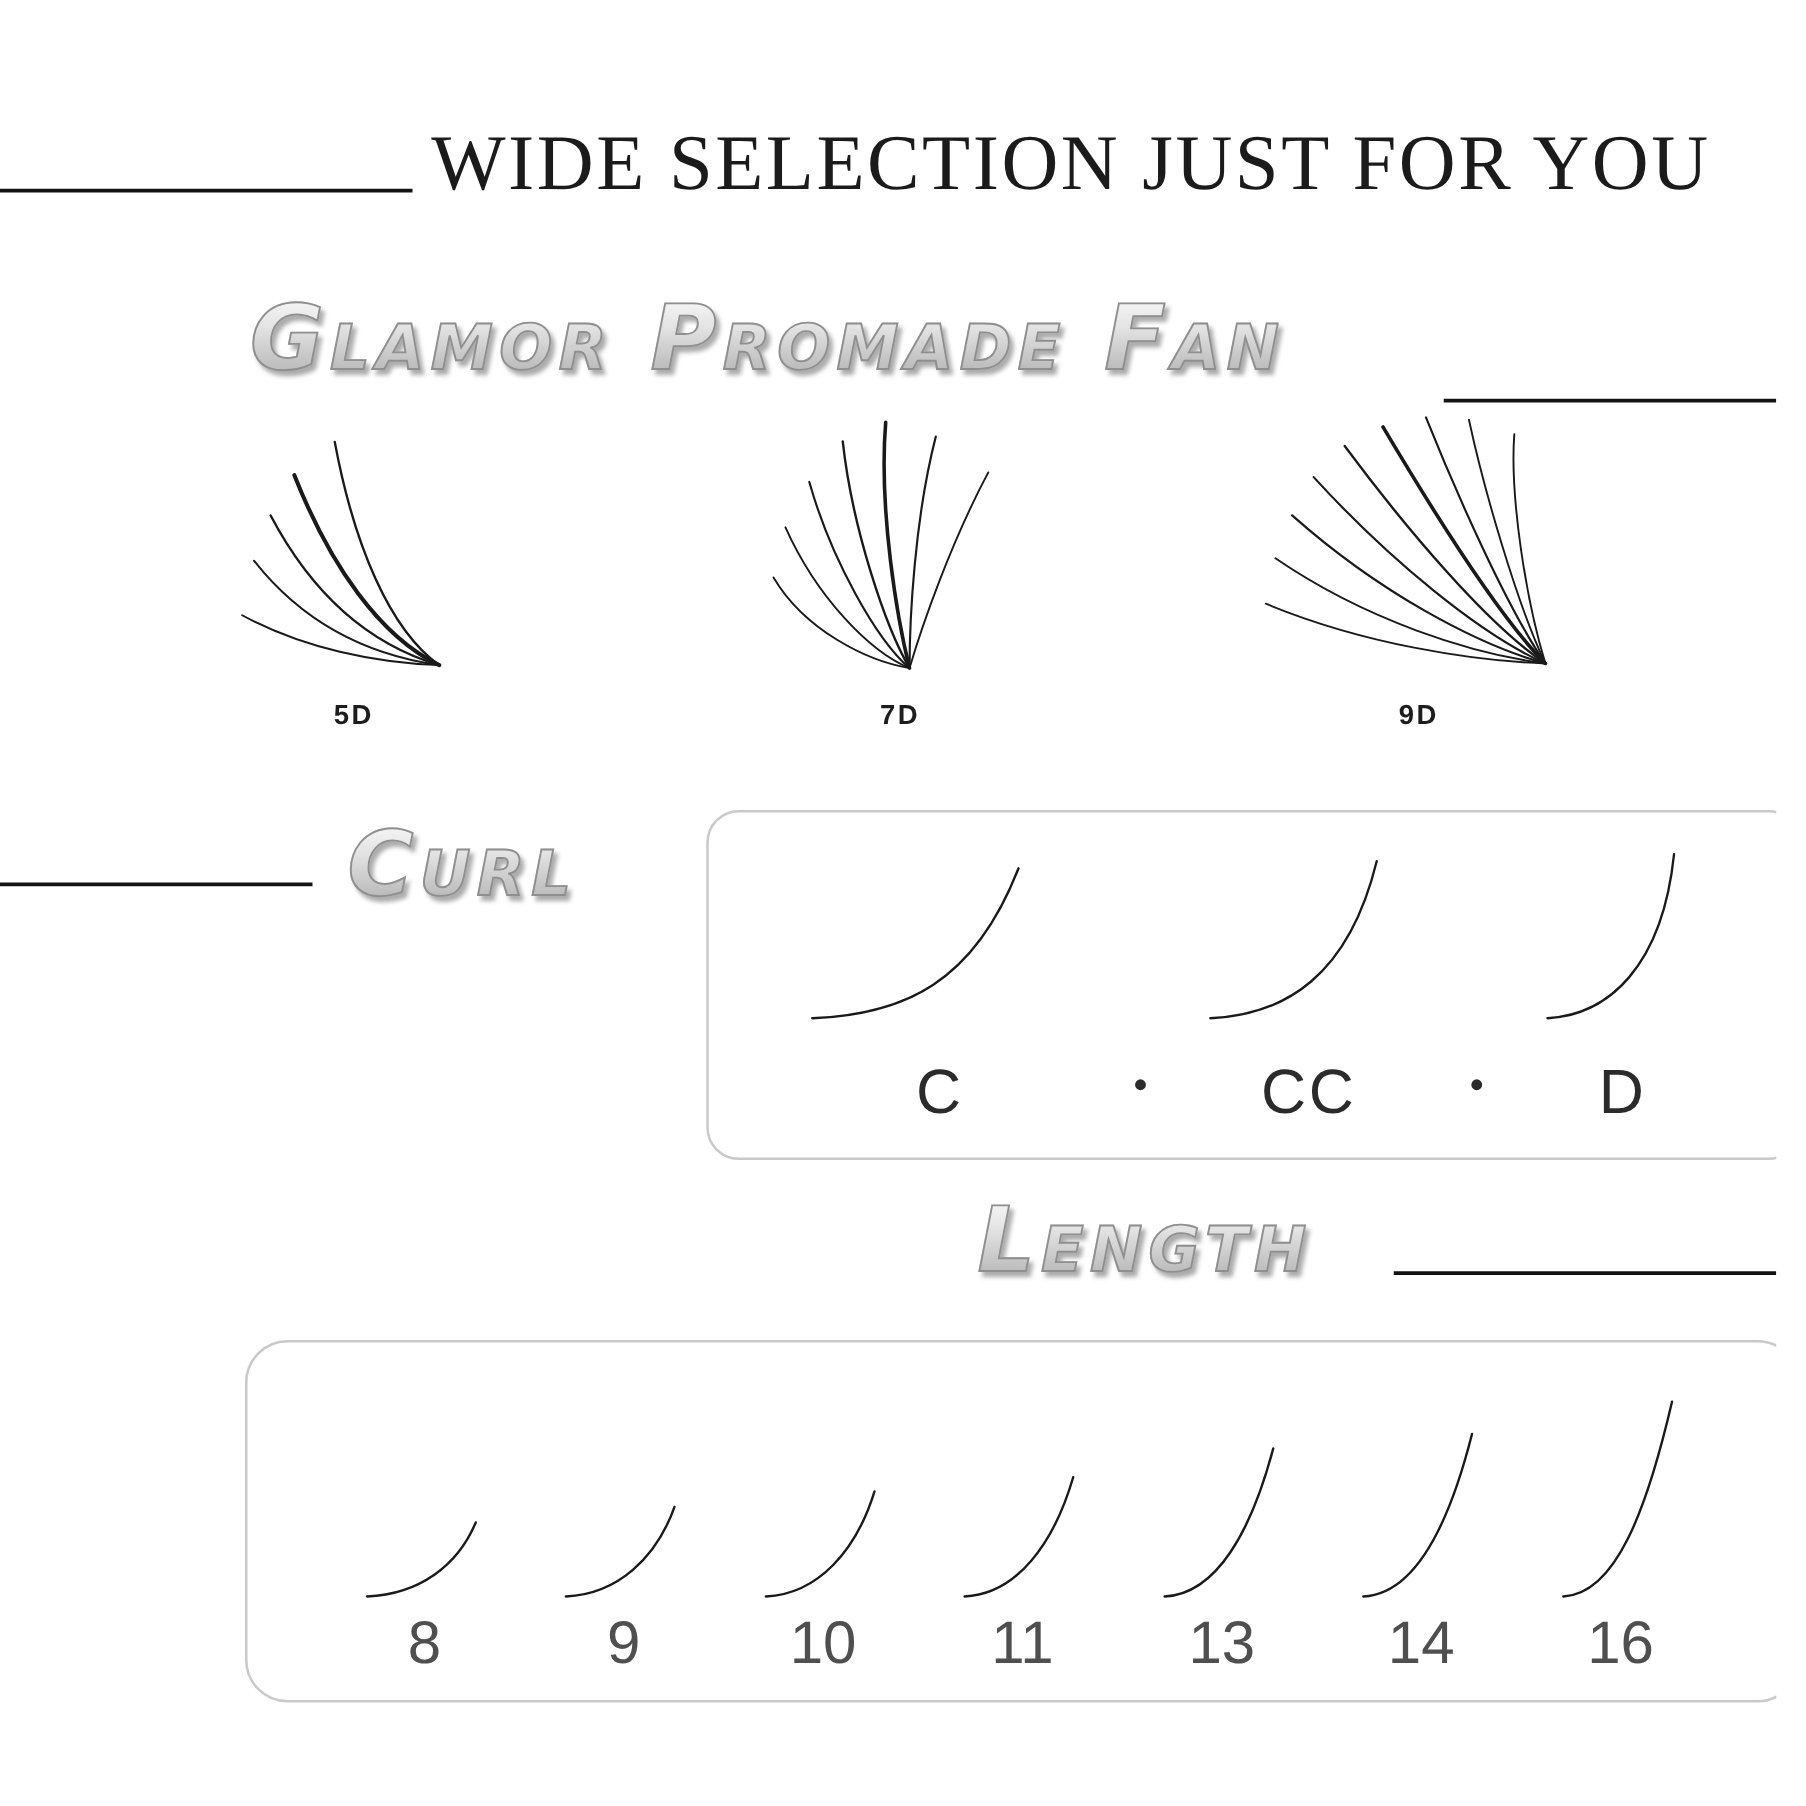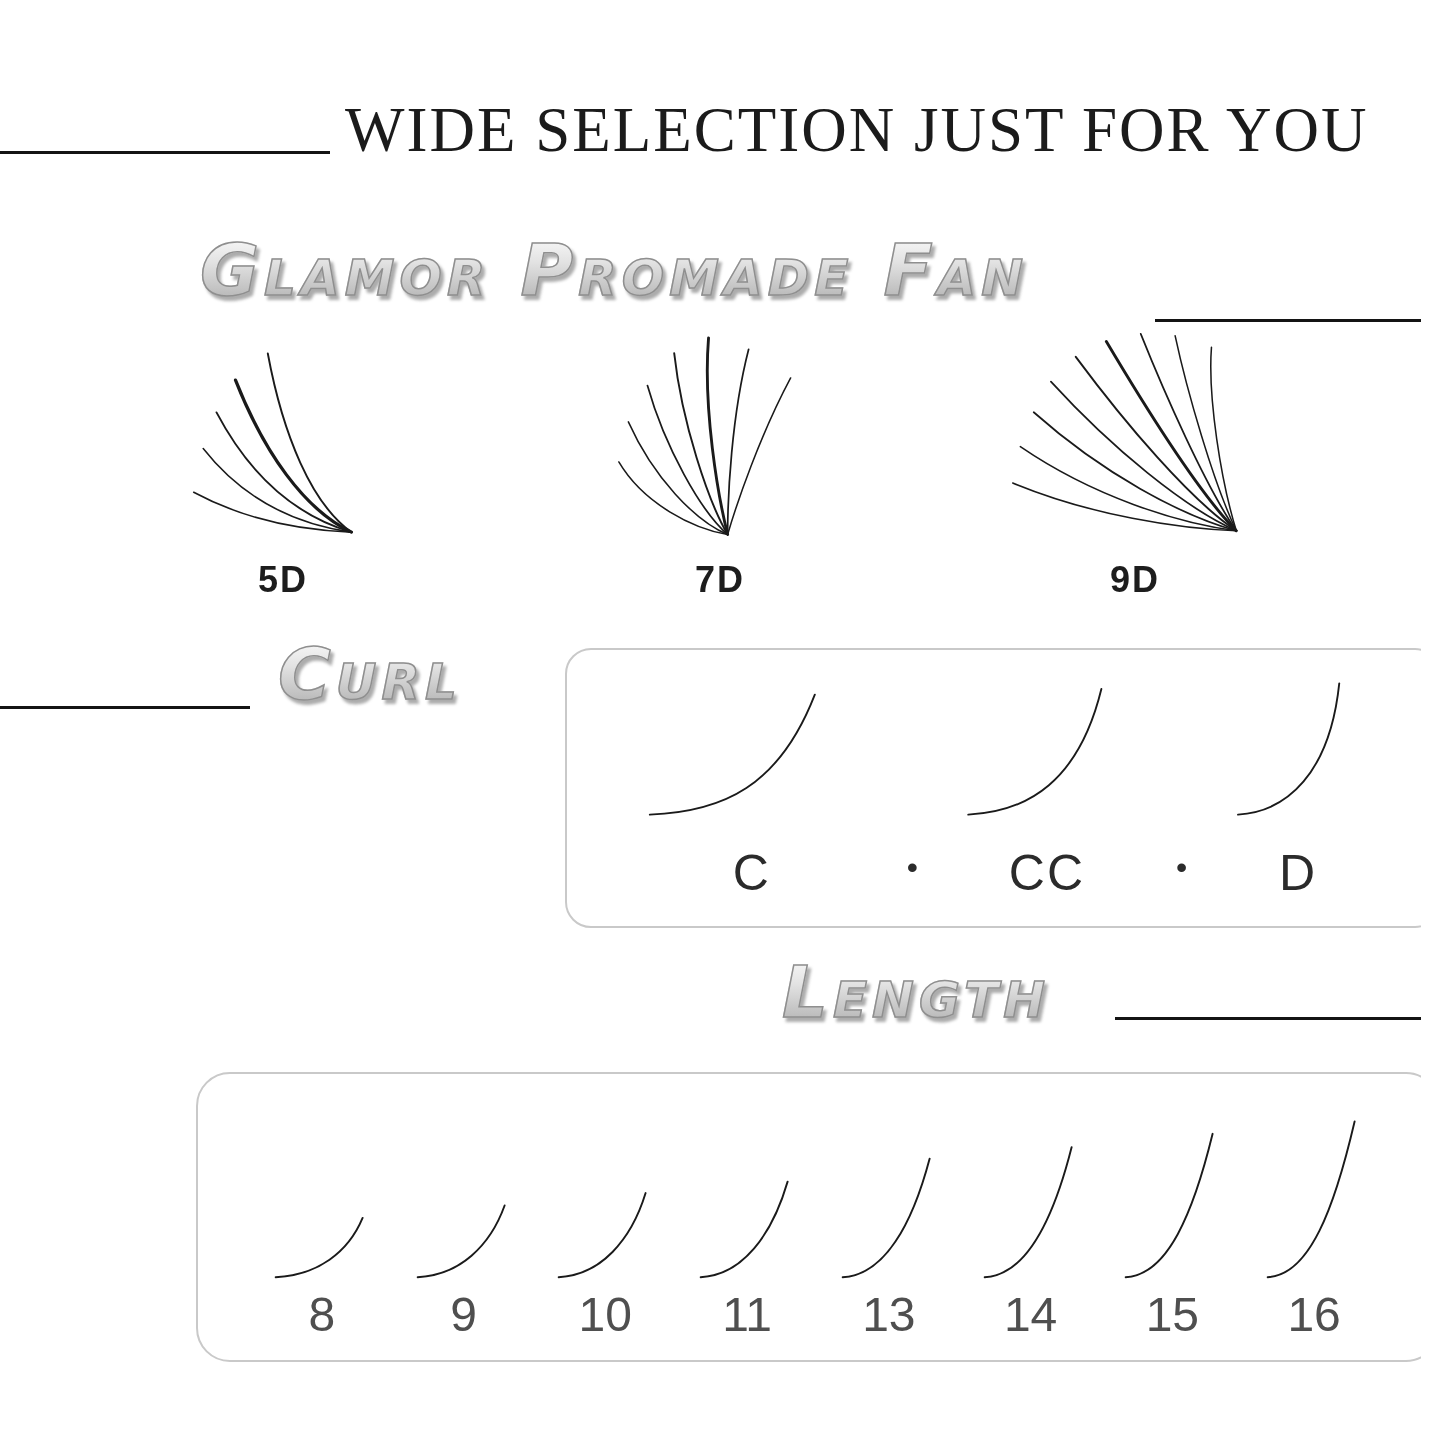--- a/index.html
+++ b/index.html
@@ -56,21 +56,21 @@
     position: absolute;
     display: flex;
     flex-direction: column;
     align-items: center;
     gap: 12px;
   }
   .fan-item svg { display: block; }
   .fan-label {
     font-family: "Liberation Sans", sans-serif;
     font-weight: 700;
-    font-size: 36px;
+    font-size: 22px;
     letter-spacing: 2px;
     color: #1d1d1d;
   }
 
   
   .curl-box {
     position: absolute;
     left: 565px;
     top: 648px;
     width: 876px;
@@ -178,21 +178,21 @@
       <path d="M238,208 C190,176 122,96 70,26" stroke-width="2"></path>
       <path d="M238,208 C198,168 140,74 102,10" stroke-width="3"></path>
       <path d="M238,208 C206,162 162,62 138,2" stroke-width="1.8"></path>
       <path d="M238,208 C214,158 186,60 174,4" stroke-width="1.6"></path>
       <path d="M238,208 C222,156 208,68 212,16" stroke-width="1.6"></path>
     </svg>
     <div class="fan-label">9D</div>
   </div>
 
   <div class="rule" style="left:0; top:706px; width:250px;"></div>
-  <div class="fancy-heading" style="left:278px; top:632px;">Curl</div>
+  <div class="fancy-heading" style="left:278px; top:649px;">Curl</div>
 
   <div class="curl-box">
     <div class="curl-item">
       <svg width="222" height="150" viewBox="0 0 230 160">
         <path d="M6,150 C84,147 144,120 182,22" stroke-width="2"></path>
       </svg>
       <div class="curl-label">C</div>
     </div>
     <span class="curl-dot">•</span>
     <div class="curl-item">
@@ -245,25 +245,19 @@
       <div class="length-label">13</div>
     </div>
     <div class="length-item">
       <svg width="104" height="172" viewBox="0 0 105 180">
         <path d="M4,176 C48,174 76,115 95,40" stroke-width="2"></path>
       </svg>
       <div class="length-label">14</div>
     </div>
     <div class="length-item">
       <svg width="104" height="172" viewBox="0 0 105 180">
-        <path d="M4,176 C48,174 75,108 95,26" stroke-width="2"></path>
-      </svg>
-      <div class="length-label">15</div>
-    </div>
-    <div class="length-item">
-      <svg width="104" height="172" viewBox="0 0 105 180">
         <path d="M4,176 C48,174 74,103 95,13" stroke-width="2"></path>
       </svg>
       <div class="length-label">16</div>
     </div>
   </div>
 
 </div>
 
 </body></html>

